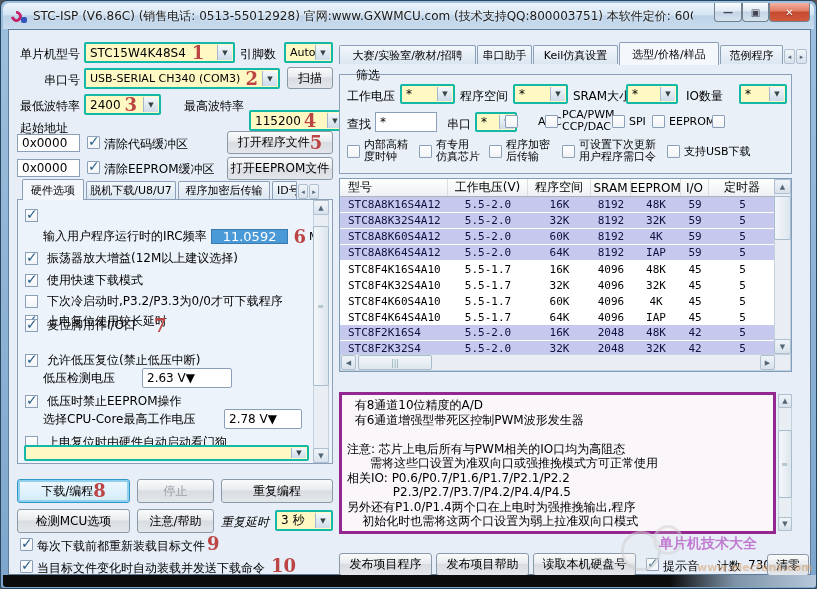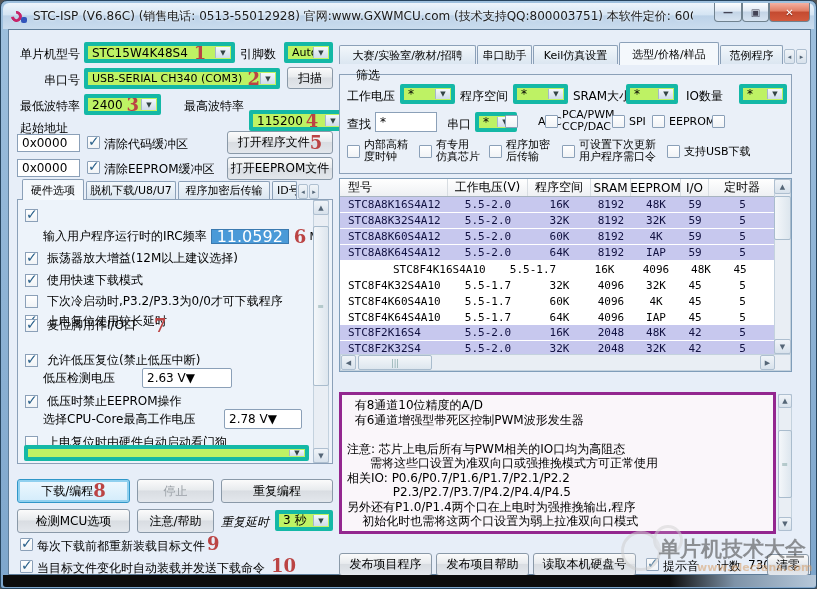--- a/index.html
+++ b/index.html
@@ -23,21 +23,21 @@
             background:linear-gradient(180deg,#fdfeff,#dfe9f4 45%,#c3d4e6 50%,#d7e4f1); color:#445; }
   #btn-min { left:713px; width:28px; }
   #btn-max { left:741px; width:27px; }
   #btn-close { left:768px; width:41px;
                background:linear-gradient(180deg,#f5b1a2,#e07c63 45%,#c44a30 50%,#d2593c); color:#fff;
                text-shadow:0 1px 1px #7a2010; }
   #client { position:absolute; left:7px; top:28px; width:803px; height:546px;
             background:#e7eef8; border:1px solid #5f7d99; }
   
   .lbl { position:absolute; color:#000; white-space:nowrap; }
-  .combo { position:absolute; background:#bef264; border:4px solid #14b8a6; border-radius:2px;
+  .combo { position:absolute; background:#fef9c3; border:2px solid #14b8a6; border-radius:2px;
            display:flex; align-items:center; padding:0 18px 0 4px; overflow:hidden; white-space:nowrap; }
   .combo .arr { position:absolute; right:1px; top:1px; bottom:1px; width:15px;
                 background:linear-gradient(180deg,#f4f8fb,#cfdce9); border-left:1px solid #a4b8ca;
                 display:flex; align-items:center; justify-content:center; font-size:7px; color:#344; }
   .edit { position:absolute; background:#fff; border:1px solid #8ba0b8; display:flex; align-items:center; padding-left:4px; }
   .btn { position:absolute; background:linear-gradient(180deg,#fbfbfb,#e8ebee 45%,#d9dde2 50%,#e3e7ec);
          border:1px solid #8a99a8; border-radius:3px; display:flex; align-items:center; justify-content:center;
          font-size:12px; color:#000; }
   .btn.primary { border:1px solid #2f96c8; box-shadow:0 0 0 2px #8fd0ef inset; background:linear-gradient(180deg,#eef8fe,#d3ecfb); }
   .btn.disabled { color:#9aa0a6; }
@@ -150,21 +150,21 @@
     <div class="sb-btn" style="left:289px;top:154px;width:10px;height:15px;">◂</div>
     <div class="sb-btn" style="left:300px;top:154px;width:10px;height:15px;">▸</div>
 
     <div class="panel" style="left:8px;top:169px;width:316px;height:265px;"></div>
     <div id="opts" style="position:absolute;left:8px;top:169px;width:296px;height:265px;overflow:hidden;">
         <div class="opt-row" style="top: 8px; width: 296px;">
           <span class="cb-inline on" style="margin-left: 8px;"></span>
         </div>
         <div class="opt-row" style="top: 29px; width: 296px;">
           <span class="opt-label">输入用户程序运行时的IRC频率</span>
-          <span style="margin-left: 4px; background: rgb(74, 154, 216); color: rgb(255, 255, 255); padding: 0px 5px; height: 15px; display: inline-flex; align-items: center; font-size: 16px; border: 1px solid rgb(59, 122, 176);">11.0592</span>
+          <span style="margin-left: 4px; background: rgb(74, 154, 216); color: rgb(255, 255, 255); padding: 0px 11px; height: 15px; display: inline-flex; align-items: center; font-size: 13px; border: 1px solid rgb(59, 122, 176);">11.0592</span>
           <span class="badge" style="margin: 0px 3px 0px 5px;">6</span>
           <span style="font-size: 11px;">MHz</span>
         </div>
         <div class="opt-row" style="top: 51px; width: 296px;">
           <span class="cb-inline on" style="margin-left: 8px;"></span>
           <span class="opt-label" style="margin-left: 9px;">振荡器放大增益(12M以上建议选择)</span>
         </div>
         <div class="opt-row" style="top: 73px; width: 296px;">
           <span class="cb-inline on" style="margin-left: 8px;"></span>
           <span class="opt-label" style="margin-left: 9px;">使用快速下载模式</span>
@@ -295,21 +295,21 @@
         </div>
         <div class="trow sel" style="grid-template-columns: 108px 80px 63px 40px 50px 28px 67px;">
           <div>STC8A8K64S4A12</div>
           <div>5.5-2.0</div>
           <div>64K</div>
           <div>8192</div>
           <div>IAP</div>
           <div>59</div>
           <div>5</div>
         </div>
-        <div class="trow" style="grid-template-columns: 108px 80px 63px 40px 50px 28px 67px; padding-left: 45px;">
+        <div class="trow" style="grid-template-columns: 108px 80px 63px 40px 50px 28px 67px;">
           <div>STC8F4K16S4A10</div>
           <div>5.5-1.7</div>
           <div>16K</div>
           <div>4096</div>
           <div>48K</div>
           <div>45</div>
           <div>5</div>
         </div>
         <div class="trow" style="grid-template-columns: 108px 80px 63px 40px 50px 28px 67px;">
           <div>STC8F4K32S4A10</div>
@@ -395,21 +395,21 @@
     <div class="btn" style="left:524px;top:523px;width:103px;height:23px;">读取本机硬盘号</div>
     <span class="cb on" style="left:637px;top:528px;"></span>
     <span class="lbl" style="left:654px;top:528px;">提示音</span>
     <span class="lbl" style="left:708px;top:528px;">计数</span>
     <span class="lbl" style="left:739px;top:528px;">730</span>
     <div class="btn" style="left:758px;top:524px;width:42px;height:22px;">清零</div>
 
     <div class="watermark" style="left:610px;top:495px;width:190px;height:55px;opacity:0.55;">
       <div style="position:absolute;left:2px;top:6px;width:40px;height:40px;border:3px solid #cfcfcf;border-radius:50%;background:rgba(235,235,235,.35);"></div>
       <div style="position:absolute;left:34px;top:0px;width:30px;height:30px;border:3px solid #d4d4d4;border-radius:50%;background:rgba(240,240,240,.35);"></div>
-      <div style="position:absolute;left:40px;top:10px;font-size:21px;font-weight:bold;color:#404040;white-space:nowrap;">单片机技术大全</div>
+      <div style="position:absolute;left:40px;top:10px;font-size:14px;font-weight:bold;color:#a21caf;white-space:nowrap;">单片机技术大全</div>
       <div style="position:absolute;left:78px;top:36px;font-size:11px;font-weight:bold;color:#d8a06a;">www.elecfans.com</div>
     </div>
   <div class="cb on" style="left: 11px; top: 508px;"></div>
       <div class="lbl" style="left: 28px; top: 508px;">每次下载前都重新装载目标文件</div>
       <div class="badge lbl" style="left: 198px; top: 505px;">9</div>
       <div class="cb on" style="left: 11px; top: 530px;"></div>
       <div class="lbl" style="left: 28px; top: 530px;">当目标文件变化时自动装载并发送下载命令</div>
       <div class="badge lbl" style="left: 262px; top: 527px;">10</div>
       <div class="lbl" style="left: 338px; top: 58px;">工作电压</div>
       <div class="combo" style="left: 391px; top: 54px; width: 55px; height: 20px;">

